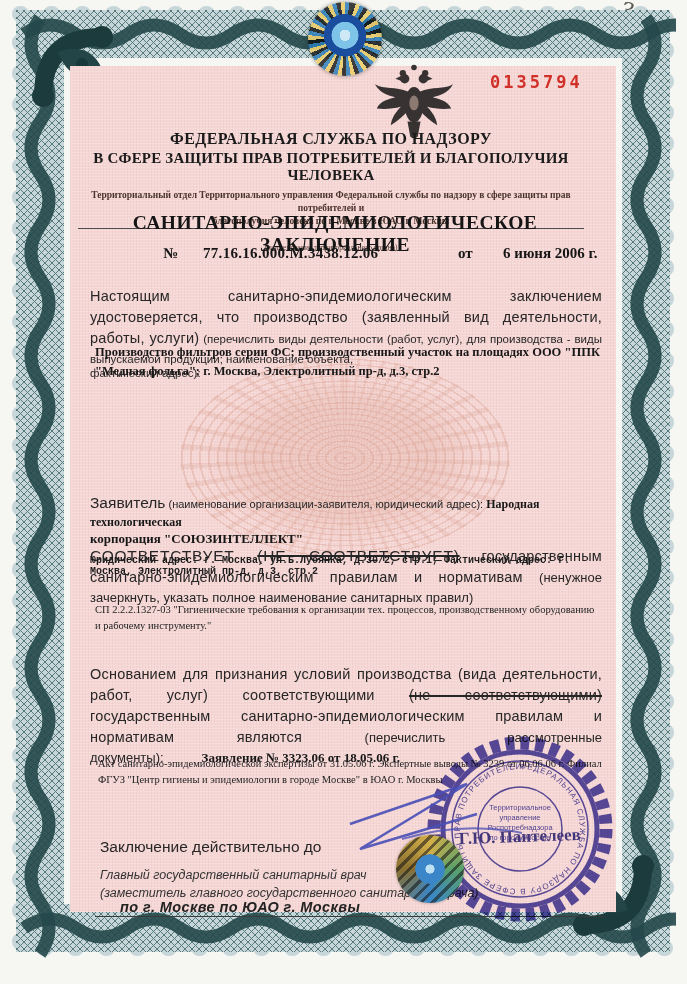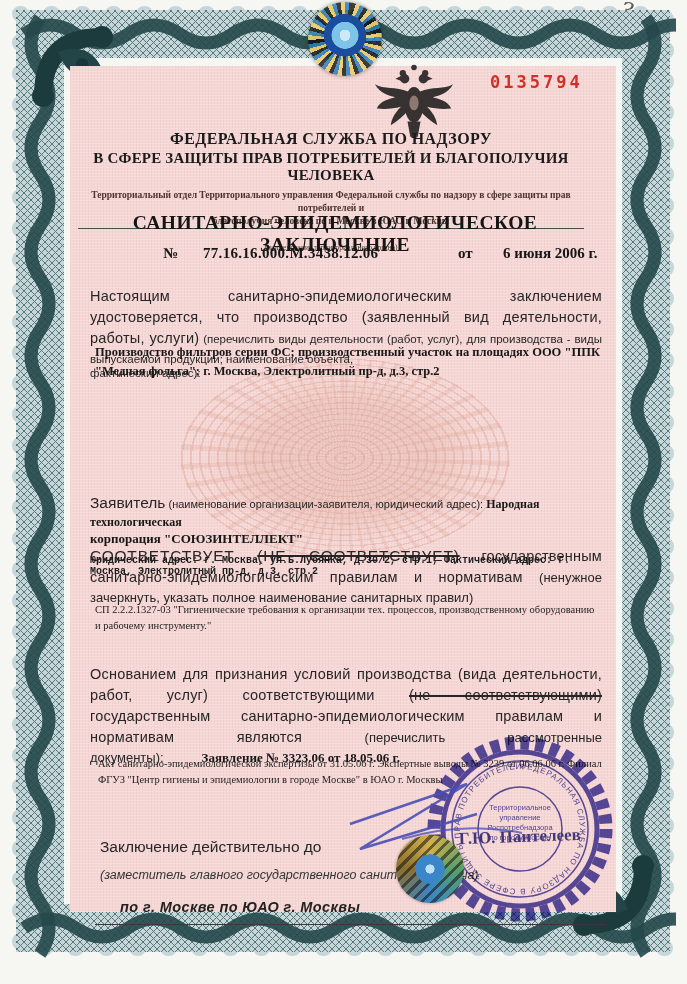--- a/index.html
+++ b/index.html
@@ -54,21 +54,21 @@
   .c-big{font-size:15.5px;letter-spacing:.8px;}
   .struck{text-decoration:line-through;text-decoration-thickness:2px;}
   .c-note{font-size:13px;}
   .sp-doc{position:absolute;left:25px;top:536px;width:505px;font-family:"Liberation Serif","DejaVu Serif",serif;font-size:10.5px;line-height:1.5;color:#242424;}
   .basis{top:598px;}
   .b-app{font-family:"Liberation Serif","DejaVu Serif",serif;font-weight:bold;font-size:13px;padding-left:38px;color:#171717;}
   .expertise{position:absolute;left:28px;top:690px;width:520px;font-family:"Liberation Serif","DejaVu Serif",serif;font-size:10.5px;line-height:1.55;color:#242424;z-index:1;}
   .stampwrap{position:absolute;left:272px;top:648px;width:290px;height:230px;z-index:5;opacity:.85;mix-blend-mode:multiply;}
   .validity{position:absolute;left:30px;top:772px;font-size:15.5px;color:#262626;z-index:2;}
   .chief{position:absolute;left:30px;top:800px;font-style:italic;font-size:12.5px;line-height:1.45;color:#333;z-index:2;}
-  .region{position:absolute;left:25px;top:832px;width:510px;border-bottom:1.5px solid #3a3a3a;padding-bottom:8px;z-index:2;}
+  .region{position:absolute;left:25px;top:832px;width:510px;border-bottom:1.5px solid #3a3a3a;padding-bottom:0;z-index:2;}
   .region-text{font-style:italic;font-weight:bold;font-size:14.5px;color:#222;padding-left:25px;letter-spacing:.4px;}
 </style>
 </head>
 <body>
 
 <div class="page">
 
   <div class="handwritten">3</div>
 
   <div class="cert">
@@ -200,20 +200,21 @@
           <path d="M60 125 q 60 -18 120 -6" fill="none" stroke="#2b3fd4" stroke-width="2" opacity=".75"></path>
           <text x="178" y="128" text-anchor="middle" font-family="Liberation Serif, serif" font-weight="bold" font-size="17" fill="#241d7e" transform="rotate(-2 178 128)">Г.Ю. Пантелеев</text>
         </svg>
       </div>
 
       <div class="holo holo-bottom"></div>
 
       <div class="validity">Заключение действительно до</div>
 
       <div class="chief">
+        <div>Главный государственный санитарный врач</div>
         <div>(заместитель главного государственного санитарного врача)</div>
       </div>
 
       <div class="region">
         <span class="region-text">по г. Москве по ЮАО г. Москвы</span>
       </div>
 
     </div>
   </div>
 </div>

